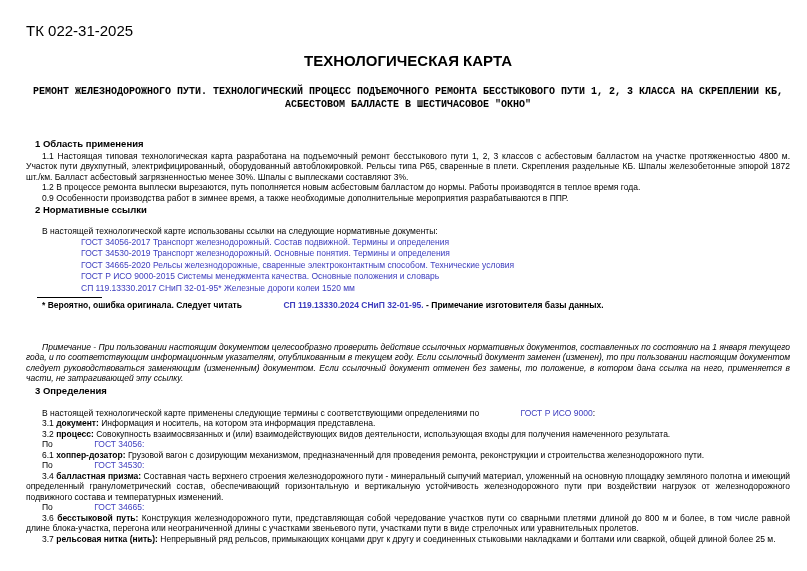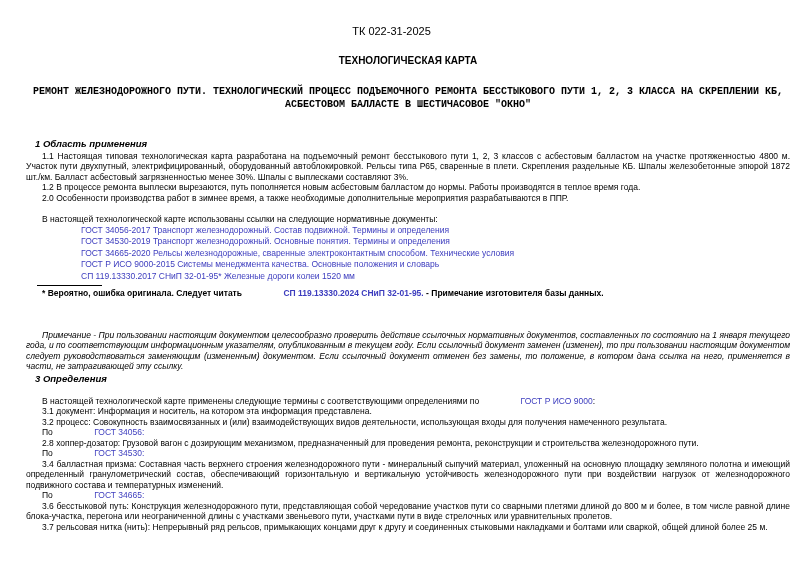--- a/index.html
+++ b/index.html
@@ -9,45 +9,44 @@
     box-sizing:border-box;
     padding:26px 17px 0 26px;
     overflow:hidden;
     background:#fff;
     color:#000;
     font-family:"Liberation Sans","DejaVu Sans",sans-serif;
     font-size:8.5px;
     line-height:10.5px;
   }
   .doc-code{
-    text-align:center;
-    font-size:11px;
+    text-align:left;
+    font-size:15px;
     margin-right:33px;
   }
   .doc-title{
     margin:17px 0 0 0;
     text-align:center;
-    font-size:10px;
+    font-size:15px;
     font-weight:bold;
     line-height:13px;
   }
   .doc-subtitle{
     margin:18px 0 27px 0;
     text-align:center;
     font-size:10px;
     font-weight:bold;
     line-height:13px;
     font-family:Liberation Mono, monospace;
   }
   .sec-heading{
     margin:1px 0 2px 9px;
     font-size:9.5px;
     font-weight:bold;
     line-height:11px;
-    font-style:italic;
   }
   .para{
     margin:0;
     text-indent:16px;
     text-align:justify;
   }
   .intro-gap{margin-top:11px;}
   .ref-list{margin:0 0 0 16px;line-height:11.5px;}
   .doc-link{
     color:var(--link,#3c3cbe);
@@ -59,38 +58,39 @@
   .footnote-block{margin-top:3px;}
   .footnote-rule{
     width:65px;
     margin-left:11px;
     border-top:1px solid #000;
     height:0;
   }
   .footnote-text{margin:2px 0 0 0;text-indent:16px;font-weight:bold;}
   .note-para{margin-top:31px;font-style:italic;}
   .sec3-intro{margin-top:12px;}
-  .def b{font-weight:normal;}
+  .def b{font-weight:bold;}
 </style>
 </head>
 <body>
 
 <div class="page">
 
   <div class="doc-code">ТК 022-31-2025</div>
 
   <div class="doc-title">ТЕХНОЛОГИЧЕСКАЯ КАРТА</div>
 
   <div class="doc-subtitle">РЕМОНТ ЖЕЛЕЗНОДОРОЖНОГО ПУТИ. ТЕХНОЛОГИЧЕСКИЙ ПРОЦЕСС ПОДЪЕМОЧНОГО РЕМОНТА БЕССТЫКОВОГО ПУТИ 1, 2, 3 КЛАССА НА СКРЕПЛЕНИИ КБ, АСБЕСТОВОМ БАЛЛАСТЕ В ШЕСТИЧАСОВОЕ "ОКНО"</div>
 
   <div class="sec-heading">1 Область применения</div>
   <p class="para">1.1 Настоящая типовая технологическая карта разработана на подъемочный ремонт бесстыкового пути 1, 2, 3 классов с асбестовым балластом на участке протяженностью 4800 м. Участок пути двухпутный, электрифицированный, оборудованный автоблокировкой. Рельсы типа Р65, сваренные в плети. Скрепления раздельные КБ. Шпалы железобетонные эпюрой 1872 шт./км. Балласт асбестовый загрязненностью менее 30%. Шпалы с выплесками составляют 3%.</p>
   <p class="para">1.2 В процессе ремонта выплески вырезаются, путь пополняется новым асбестовым балластом до нормы. Работы производятся в теплое время года.</p>
-  <p class="para">2.0 Особенности производства работ в зимнее время, а также необходимые дополнительные мероприятия разрабатываются в ППР.</p>
+  <p class="para">0.9 Особенности производства работ в зимнее время, а также необходимые дополнительные мероприятия разрабатываются в ППР.</p>
 
+  <div class="sec-heading">2 Нормативные ссылки</div>
   <p class="para intro-gap">В настоящей технологической карте использованы ссылки на следующие нормативные документы:</p>
 
   <div class="ref-list">
     <a class="doc-link">ГОСТ 34056-2017 Транспорт железнодорожный. Состав подвижной. Термины и определения</a>
     <a class="doc-link">ГОСТ 34530-2019 Транспорт железнодорожный. Основные понятия. Термины и определения</a>
     <a class="doc-link">ГОСТ 34665-2020 Рельсы железнодорожные, сваренные электроконтактным способом. Технические условия</a>
     <a class="doc-link">ГОСТ Р ИСО 9000-2015 Системы менеджмента качества. Основные положения и словарь</a>
     <a class="doc-link">СП 119.13330.2017 СНиП 32-01-95* Железные дороги колеи 1520 мм</a>
   </div>
 
@@ -104,21 +104,21 @@
   <div class="sec-heading">3 Определения</div>
 
   <p class="para sec3-intro"><span>В настоящей технологической карте применены следующие термины с соответствующими определениями по</span> <a class="doc-link">ГОСТ Р ИСО 9000</a><span>:</span></p>
 
   <p class="para def"><span>3.1</span> <b>документ:</b> <span>Информация и носитель, на котором эта информация представлена.</span></p>
 
   <p class="para def"><span>3.2</span> <b>процесс:</b> <span>Совокупность взаимосвязанных и (или) взаимодействующих видов деятельности, использующая входы для получения намеченного результата.</span></p>
 
   <p class="para"><span>По</span> <a class="doc-link">ГОСТ 34056:</a></p>
 
-  <p class="para def"><span>2.8</span> <b>хоппер-дозатор:</b> <span>Грузовой вагон с дозирующим механизмом, предназначенный для проведения ремонта, реконструкции и строительства железнодорожного пути.</span></p>
+  <p class="para def"><span>6.1</span> <b>хоппер-дозатор:</b> <span>Грузовой вагон с дозирующим механизмом, предназначенный для проведения ремонта, реконструкции и строительства железнодорожного пути.</span></p>
 
   <p class="para"><span>По</span> <a class="doc-link">ГОСТ 34530:</a></p>
 
   <p class="para def"><span>3.4</span> <b>балластная призма:</b> <span>Составная часть верхнего строения железнодорожного пути - минеральный сыпучий материал, уложенный на основную площадку земляного полотна и имеющий определенный гранулометрический состав, обеспечивающий горизонтальную и вертикальную устойчивость железнодорожного пути при воздействии нагрузок от железнодорожного подвижного состава и температурных изменений.</span></p>
 
 
   <p class="para"><span>По</span> <a class="doc-link">ГОСТ 34665:</a></p>
 
   <p class="para def"><span>3.6</span> <b>бесстыковой путь:</b> <span>Конструкция железнодорожного пути, представляющая собой чередование участков пути со сварными плетями длиной до 800 м и более, в том числе равной длине блока-участка, перегона или неограниченной длины с участками звеньевого пути, участками пути в виде стрелочных или уравнительных пролетов.</span></p>
 

